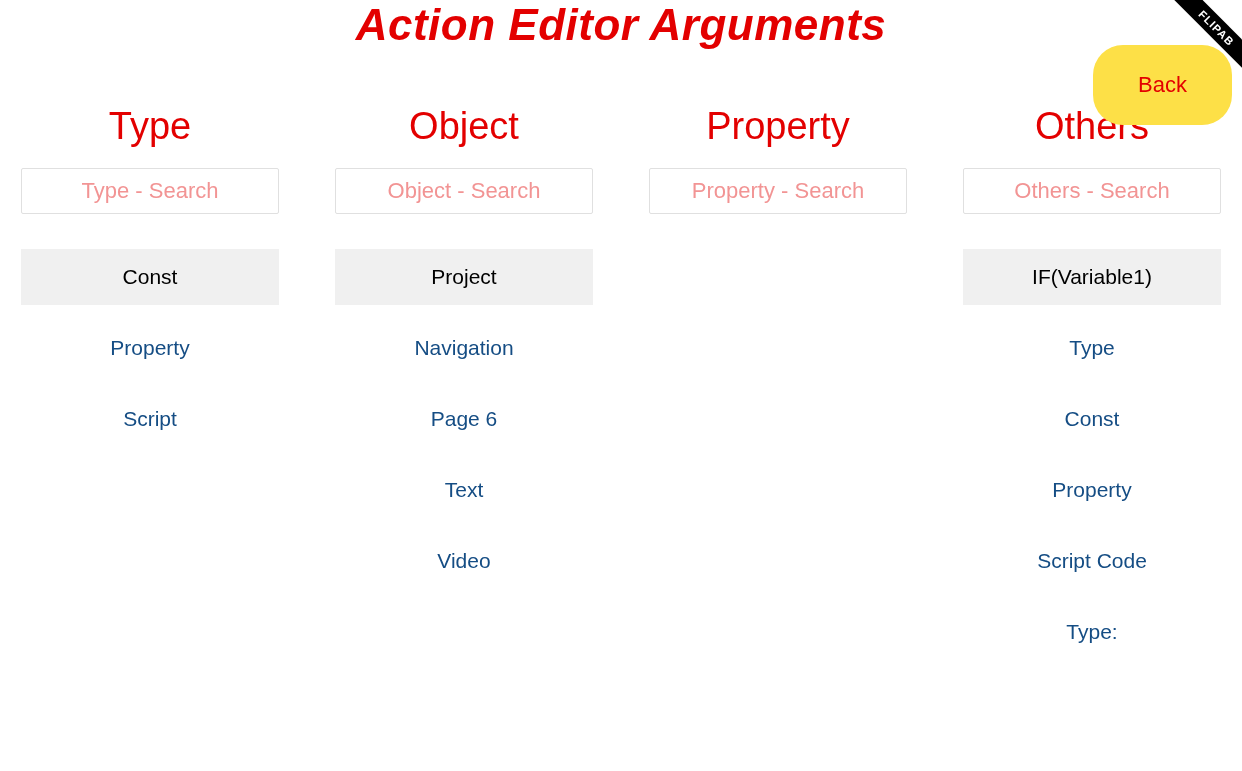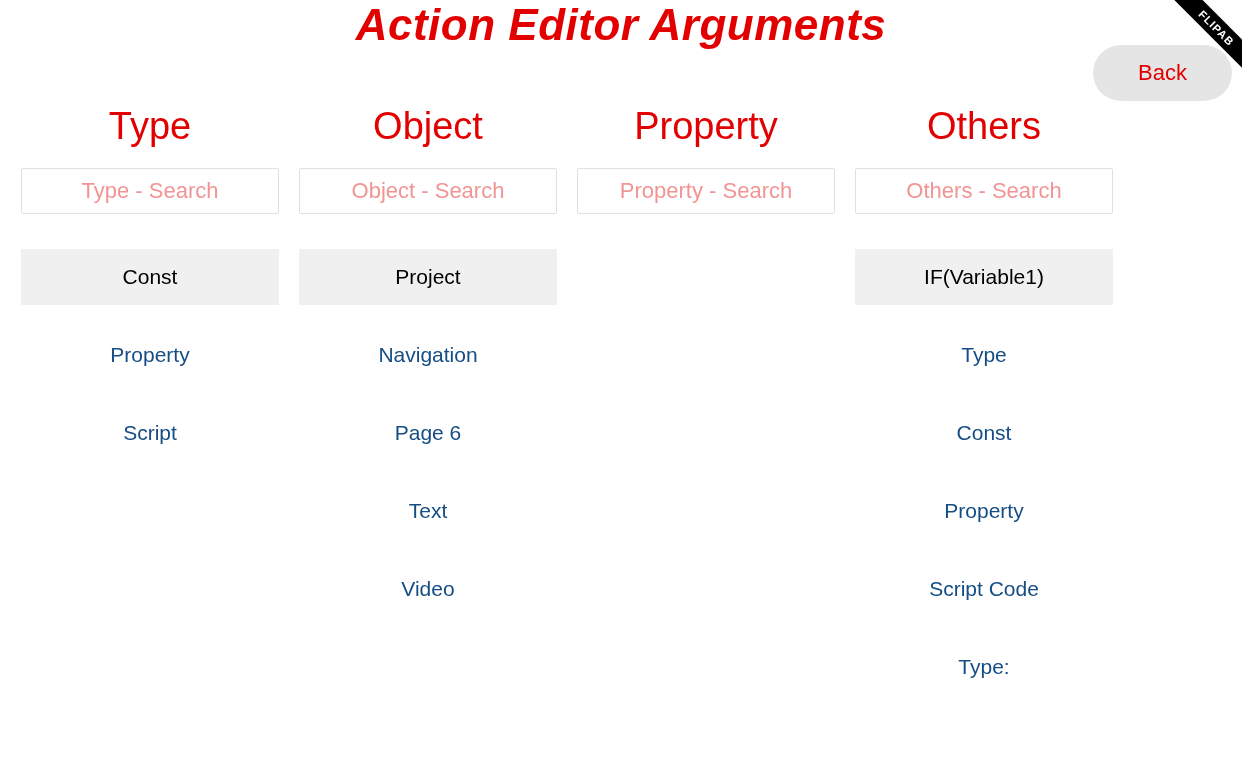--- a/index.html
+++ b/index.html
@@ -20,24 +20,24 @@
       color: #e30000;
       font-style: italic;
       font-weight: bold;
       font-size: 44px;
       letter-spacing: 0.5px;
     }
     .back-button {
       position: absolute;
       right: 10px;
       top: 45px;
-      background: #e5e5e5;
+      background: #fde047;
       border: none;
       border-radius: 30px;
-      padding: 15px 45px;
+      padding: 27px 45px;
       color: #e30000;
       font-size: 22px;
       font-family: Verdana, Geneva, Tahoma, sans-serif;
       cursor: pointer;
     }
     .corner-ribbon {
       position: absolute;
       top: 0;
       right: 0;
       width: 90px;
@@ -53,21 +53,21 @@
       background: #000000;
       color: #ffffff;
       font-size: 11px;
       font-weight: bold;
       letter-spacing: 1px;
       padding: 4px 45px;
       font-family: Arial, sans-serif;
     }
     .columns {
       display: flex;
-      justify-content: flex-start;
+      justify-content: space-between;
       padding: 55px 15px 0 15px;
       gap: 8px;
     }
     .column {
       width: 270px;
       display: flex;
       flex-direction: column;
       align-items: center;
     }
     .column-header {
@@ -99,21 +99,21 @@
       gap: 0;
     }
     .list-item {
       height: 56px;
       display: flex;
       align-items: center;
       justify-content: center;
       font-size: 21px;
       color: #154d84;
       cursor: pointer;
-      margin-bottom: 22px;
+      margin-bottom: 15px;
     }
     .list-item.selected {
       background: #f0f0f0;
       color: #000000;
     }
   </style>
 </head>
 <body>
 
 <h1 class="page-title">Action Editor Arguments</h1>

